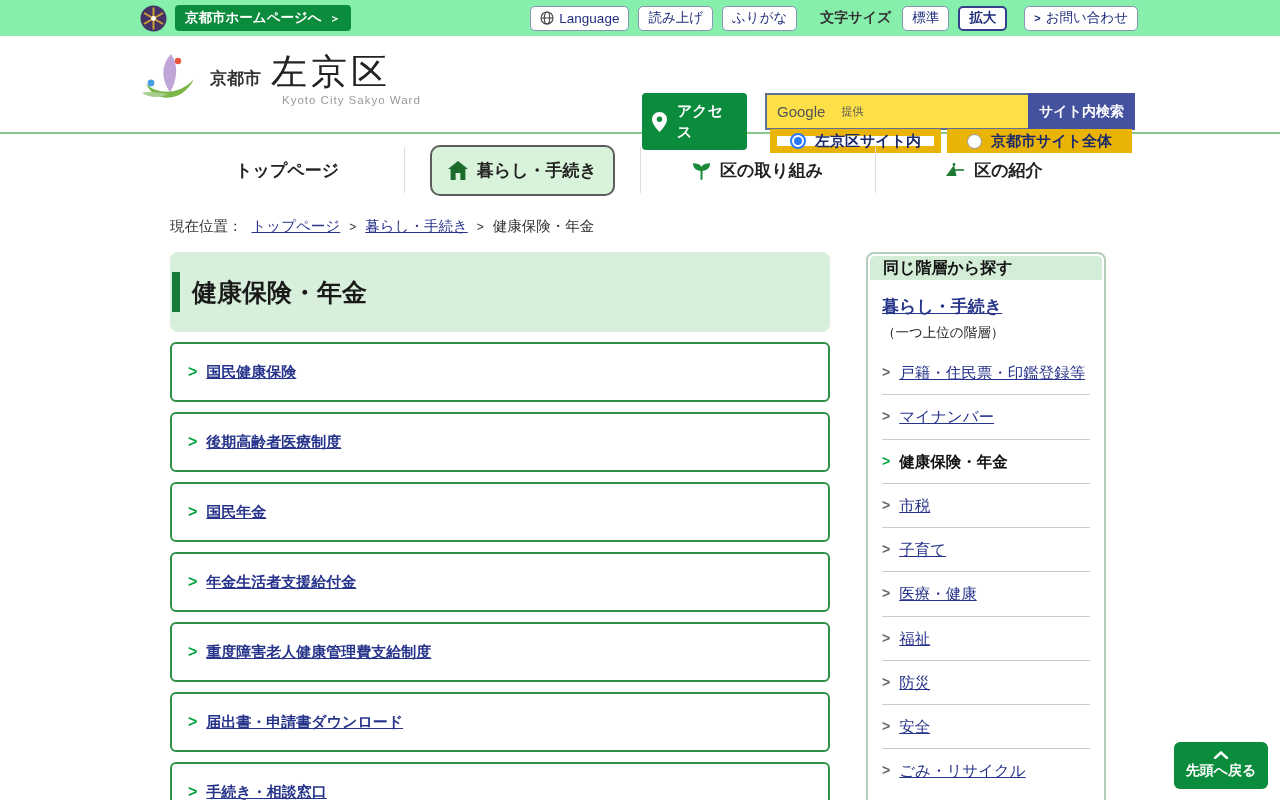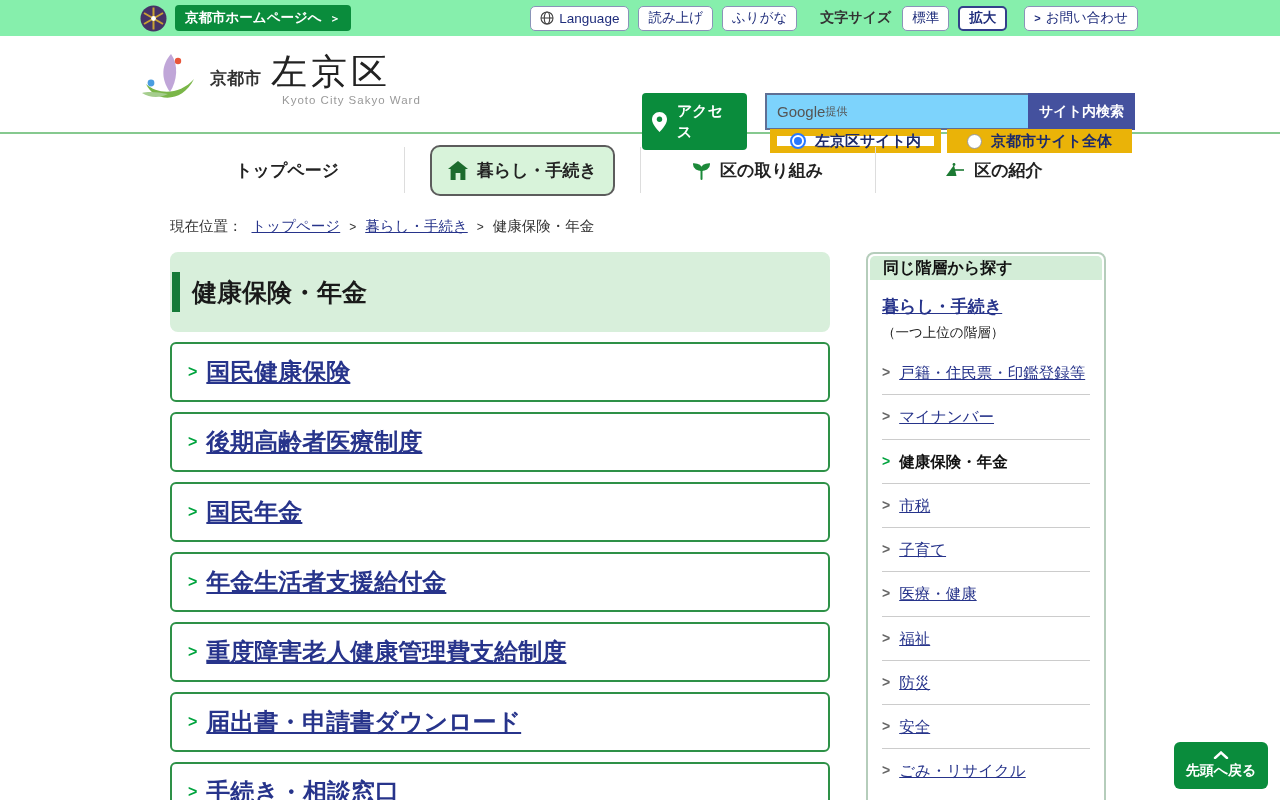--- a/index.html
+++ b/index.html
@@ -51,23 +51,23 @@
   .access-btn {
     position:absolute; left:642px; top:57px; width:105px; height:57px;
     background:#0a8c3c; color:#fff; border-radius:4px; border:none;
     display:flex; align-items:center; padding:0 10px; gap:10px;
     font-size:15px; font-weight:bold; line-height:1.35; text-align:left;
   }
   .access-btn .access-txt { width:50px; }
 
   .search-row { position:absolute; left:765px; top:57px; display:flex; }
   .search-input {
-    width:263px; height:37px; background:#7dd3fc;
+    width:263px; height:37px; background:#fde047;
     border:2px solid #5f6f94; border-right:none;
-    display:flex; align-items:center; gap:0; padding-left:10px; cursor:text;
+    display:flex; align-items:center; gap:16px; padding-left:10px; cursor:text;
   }
   .search-engine { font-size:15px; color:#555; }
   .search-provided { font-size:11px; color:#555; }
   .search-btn {
     width:107px; height:37px; background:#44519e; color:#fff;
     border:2px solid #44519e; font-size:14px; font-weight:bold;
     display:flex; align-items:center; justify-content:center;
   }
   .scope-row { position:absolute; left:770px; top:93px; display:flex; gap:6px; }
   .scope-opt {
@@ -112,21 +112,21 @@
   }
   .title-accent { position:absolute; left:2px; top:20px; width:8px; height:40px; background:#157a38; }
   .page-title { margin-left:22px; font-size:25px; font-weight:bold; color:#1a1a1a; }
   .link-card {
     height:60px; margin-top:10px; background:#fff;
     border:2px solid #2e9147; border-radius:6px;
     display:flex; align-items:center; gap:9px; padding-left:16px;
   }
   .link-card:first-of-type { margin-top:6px; }
   .card-chev { color:#00a33e; font-weight:bold; font-size:16px; }
-  .link-card a { color:#27348b; font-weight:bold; font-size:24px; text-decoration:underline; }
+  .link-card a { color:#27348b; font-weight:bold; font-size:15px; text-decoration:underline; }
 
   
   .sidebar {
     position:absolute; left:866px; top:252px; width:240px; height:700px;
     background:#fff; border:2px solid #b5cdbb; border-radius:8px; overflow:hidden;
   }
   .sb-header {
     margin:2px; height:24px; background:#d3edd7; border-radius:5px 5px 0 0;
     display:flex; align-items:center; padding-left:13px;
     font-size:16px; font-weight:bold; color:#111;

